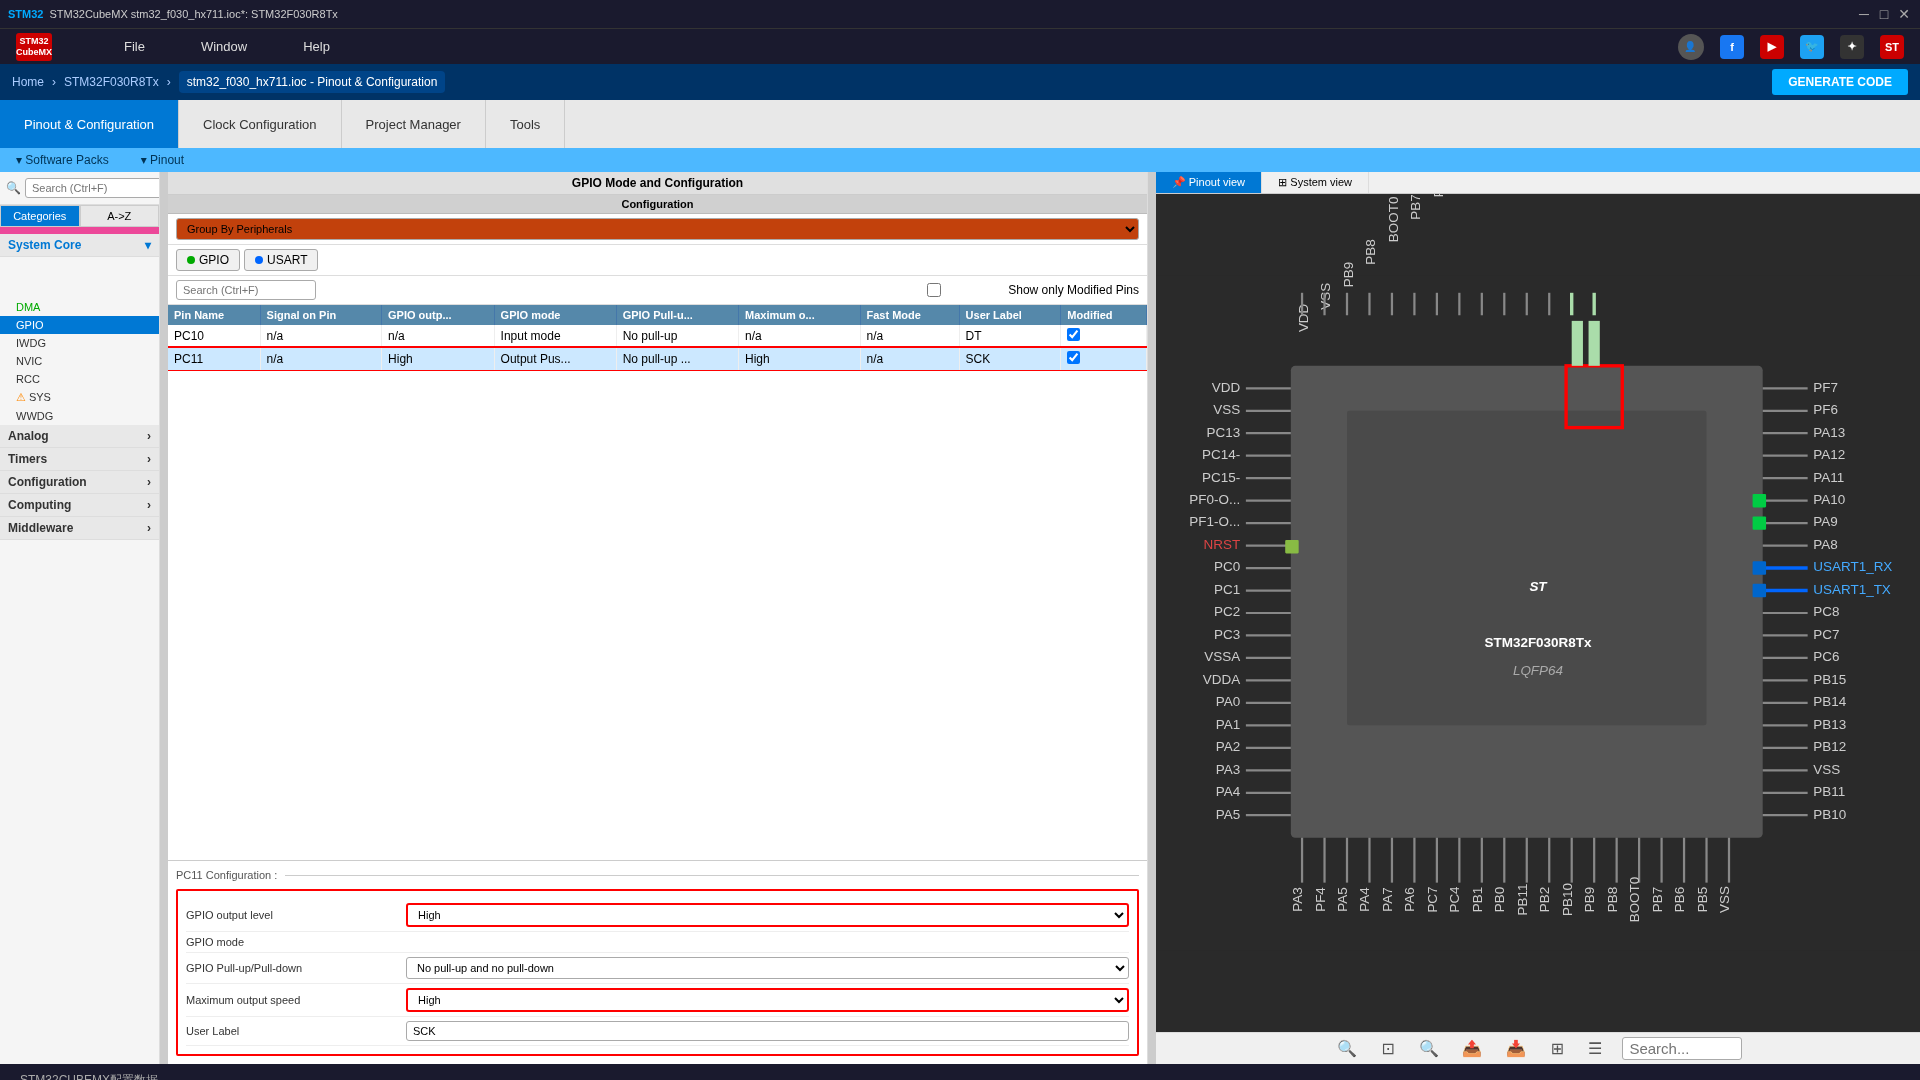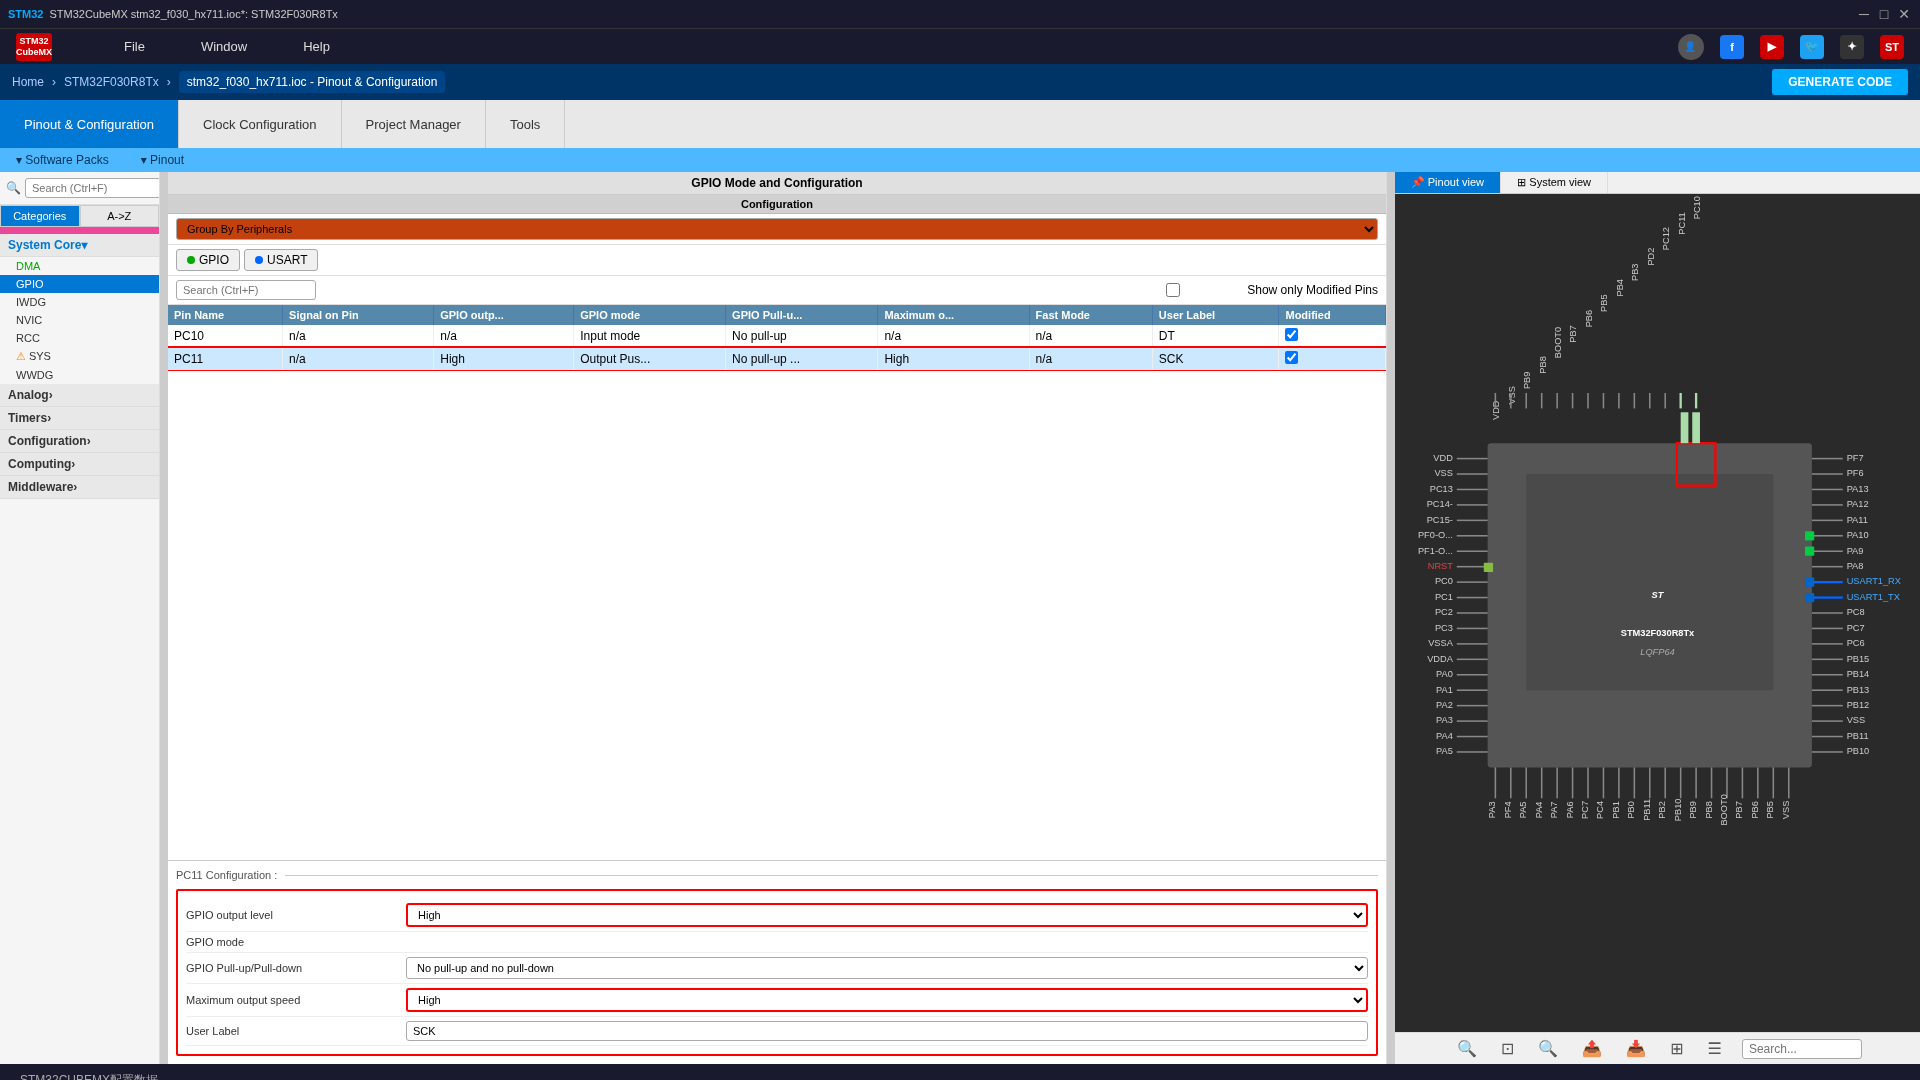--- a/index.html
+++ b/index.html
@@ -130,33 +130,34 @@
       border: 1px solid #ccc;
     }
     .sidebar-tab.active { background: #0078d4; color: white; }
     .sidebar-section {
       padding: 4px 8px;
       font-weight: bold;
       color: #333;
       background: #e8e8e8;
       display: flex;
       align-items: center;
+      justify-content: space-between;
       cursor: pointer;
       border-bottom: 1px solid #ddd;
     }
     .sidebar-section.expanded { color: #0078d4; }
     .sidebar-subitem {
       padding: 3px 16px;
       cursor: pointer;
       color: #333;
       font-size: 11px;
     }
     .sidebar-subitem.active { background: #0078d4; color: white; }
     .sidebar-subitem.warning::before { content: '⚠ '; color: #ff8800; }
-    .sidebar-subitem.green { color: #00aa00; }
+    .sidebar-subitem.green { color: #00aa00; margin-top: 41px; }
 
     
     .center-panel {
       flex: 1;
       display: flex;
       flex-direction: column;
       background: white;
       border-right: 1px solid #ddd;
       overflow: hidden;
     }
@@ -295,21 +296,21 @@
     .form-input {
       flex: 1;
       padding: 3px 6px;
       border: 1px solid #aaa;
       border-radius: 3px;
       font-size: 11px;
     }
 
     
     .right-panel {
-      width: 525px;
+      width: 764px;
       background: #2a2a2a;
       display: flex;
       flex-direction: column;
       flex-shrink: 0;
       position: relative;
     }
     .view-tabs {
       display: flex;
       background: #f0f0f0;
       border-bottom: 1px solid #ccc;
@@ -348,21 +349,21 @@
       border: none;
       cursor: pointer;
       padding: 4px;
       font-size: 16px;
       color: #555;
     }
     .search-box {
       padding: 2px 6px;
       border: 1px solid #aaa;
       border-radius: 3px;
-      font-size: 12px;
+      font-size: 15px;
       width: 120px;
     }
 
     
     .status-bar {
       background: #1a1a2e;
       color: #aaa;
       height: 32px;
       display: flex;
       align-items: center;

